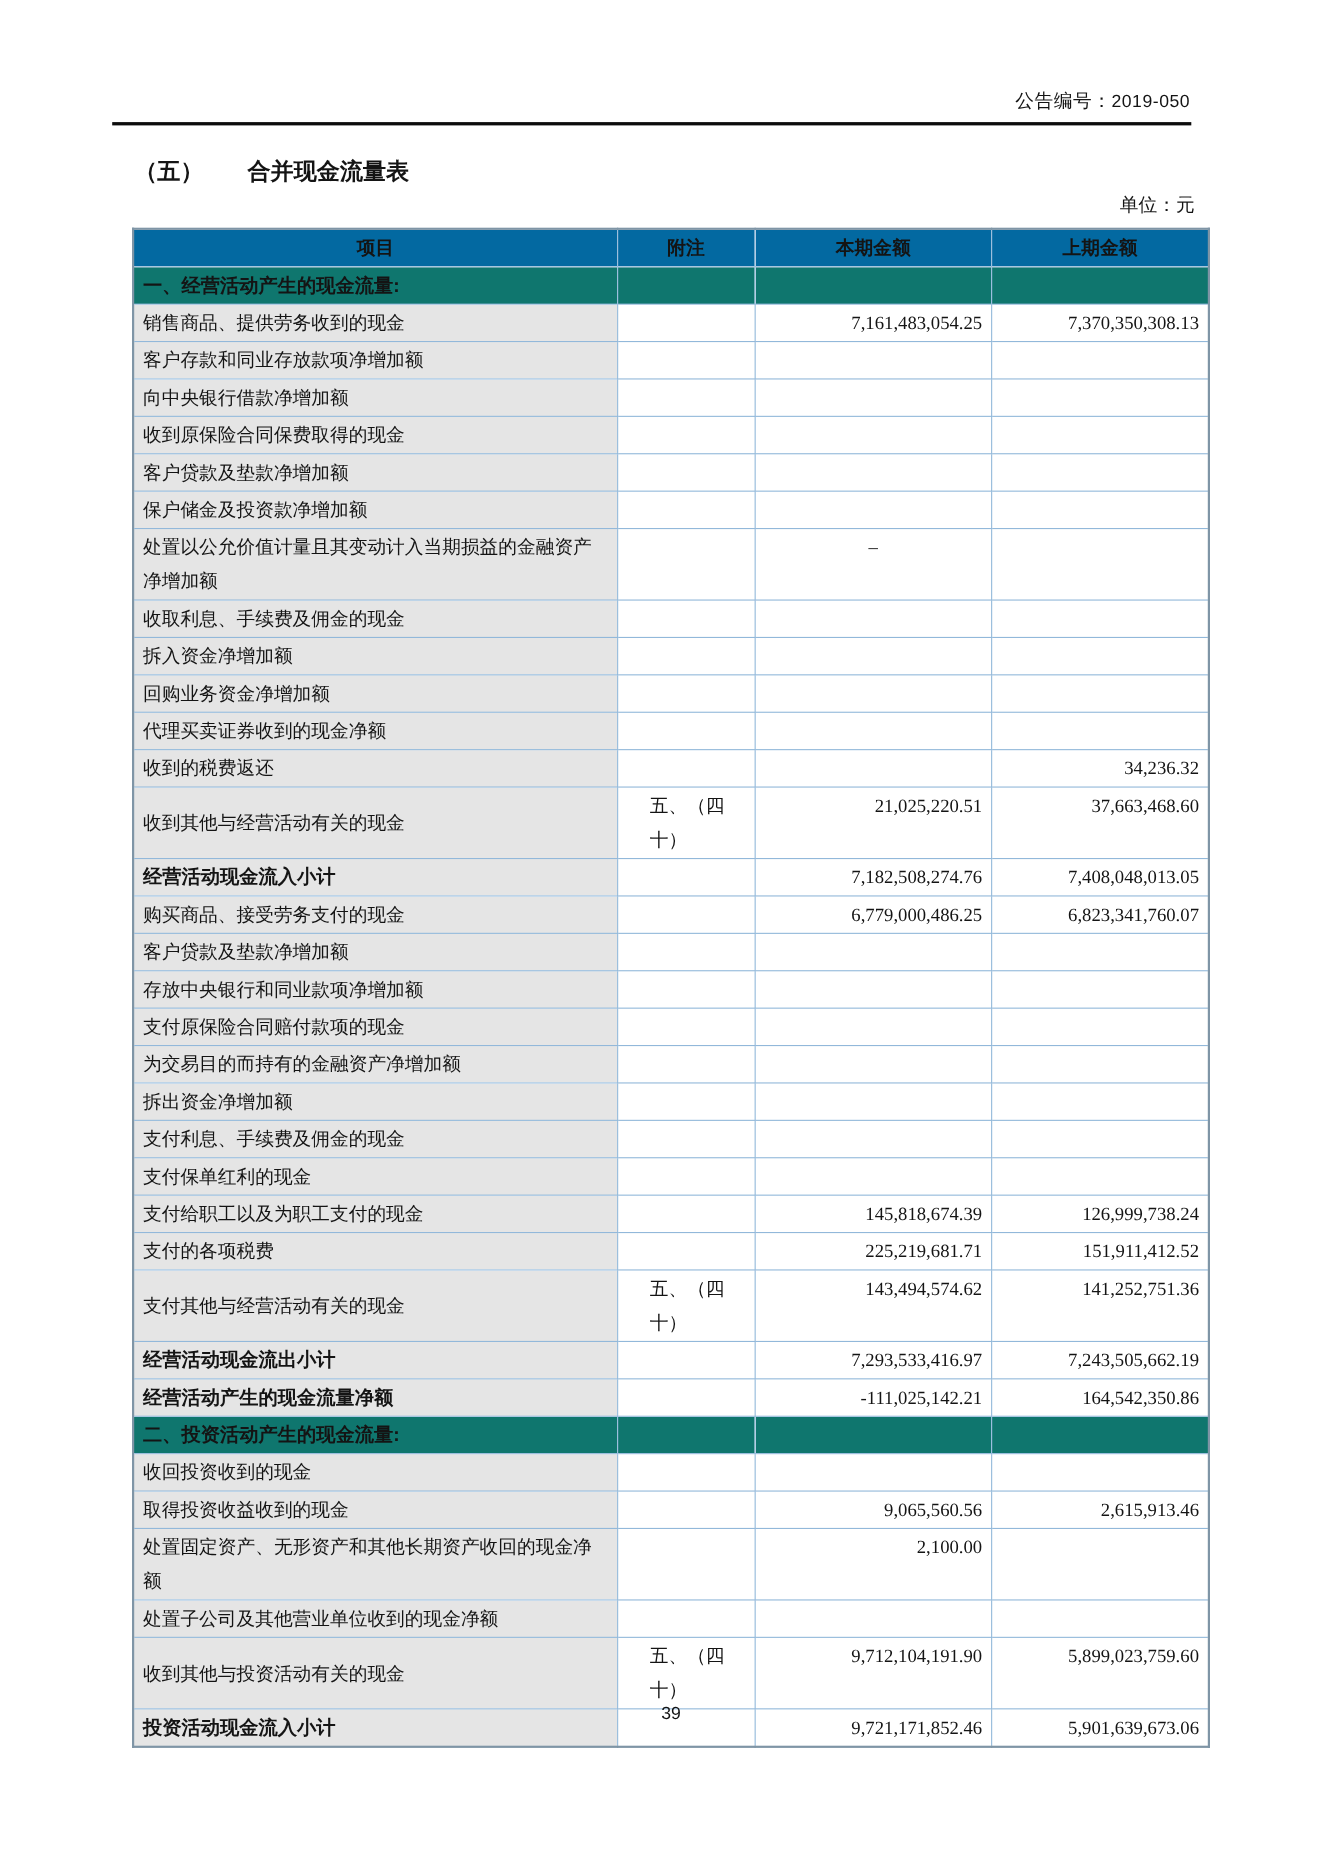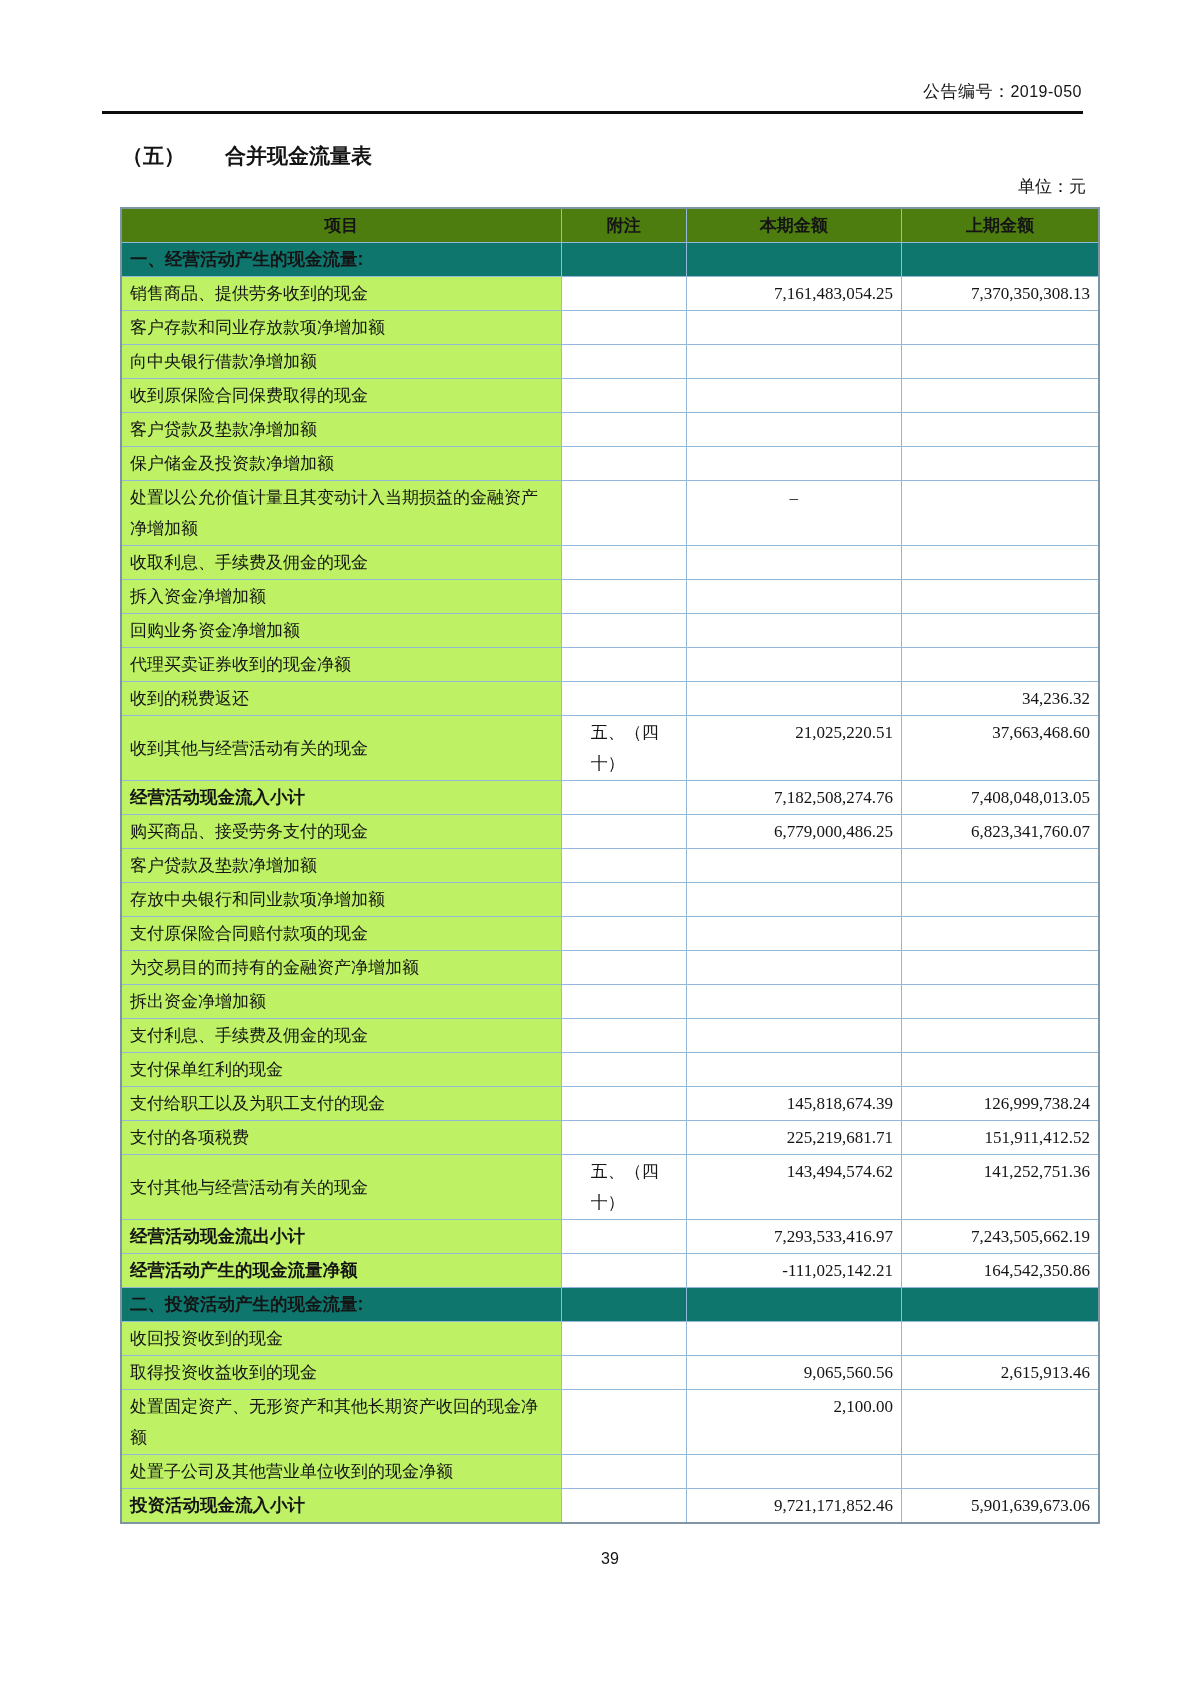--- a/index.html
+++ b/index.html
@@ -28,26 +28,26 @@
     border:2px solid #7f95a6;
   }
   .cft th,.cft td{
     border:1px solid #92b8da;
     line-height:31px;
     padding:1px 8px;
     font-size:17px;
     overflow:hidden;
   }
   .cft th{
-    background:#4d7c0f;
+    background:#0369a1;
     font-weight:bold;
     text-align:center;
     padding:1px 4px;
   }
-  .c-item{background:#bef264;text-align:left;vertical-align:middle;font-size:18px;}
+  .c-item{background:#e5e5e5;text-align:left;vertical-align:middle;font-size:18px;}
   .c-note{text-align:center;vertical-align:top;}
   .note-inner{display:inline-block;max-width:80px;text-align:left;margin-left:14px;}
   .c-amt{text-align:right;vertical-align:top;}
   .c-amt.c-center{text-align:center;}
   tr.row-subtotal .c-item{
     text-align:left;font-weight:bold;
     font-family:"Liberation Sans","DejaVu Sans",sans-serif;font-size:17.5px;
   }
   tr.row-section td{background:#0f766e;}
   tr.row-section .c-item{
@@ -282,20 +282,26 @@
         <td class="c-note"></td>
         <td class="c-amt">2,100.00</td>
         <td class="c-amt"></td>
       </tr>
       <tr class="row-item">
         <td class="c-item">处置子公司及其他营业单位收到的现金净额</td>
         <td class="c-note"></td>
         <td class="c-amt"></td>
         <td class="c-amt"></td>
       </tr>
+      <tr class="row-item">
+        <td class="c-item">收到其他与投资活动有关的现金</td>
+        <td class="c-note"><span class="note-inner">五、（四十）</span></td>
+        <td class="c-amt">9,712,104,191.90</td>
+        <td class="c-amt">5,899,023,759.60</td>
+      </tr>
       <tr class="row-subtotal">
         <td class="c-item">投资活动现金流入小计</td>
         <td class="c-note"></td>
         <td class="c-amt">9,721,171,852.46</td>
         <td class="c-amt">5,901,639,673.06</td>
       </tr>
     </tbody>
 </table>
 
 <div class="pageno">39</div>

